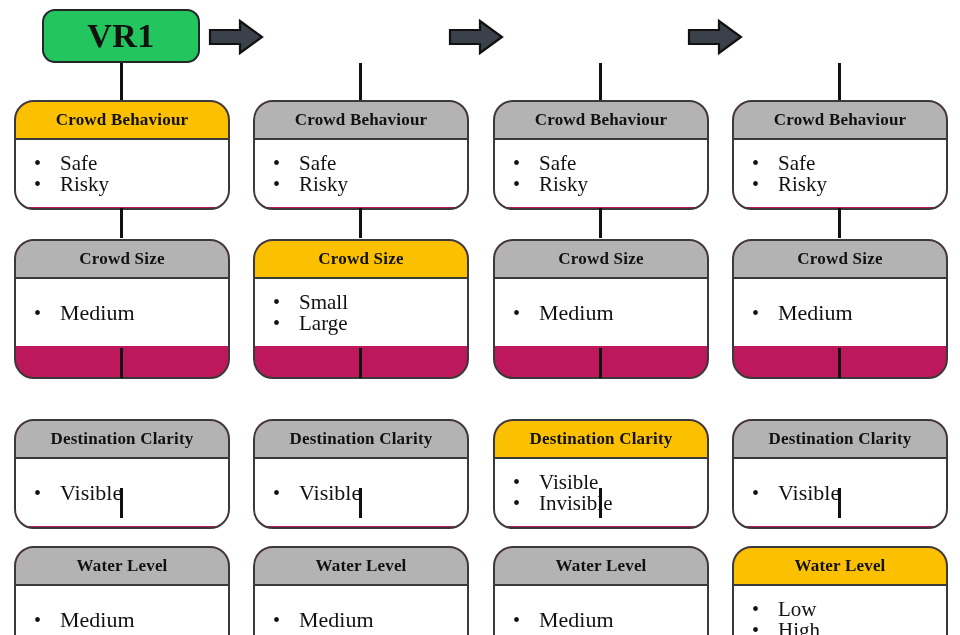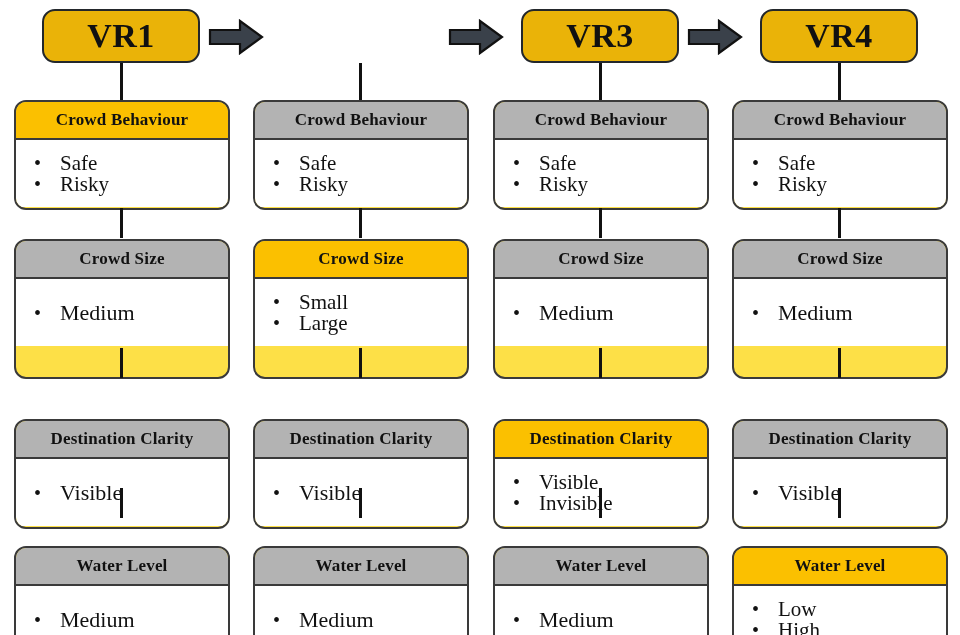--- a/index.html
+++ b/index.html
@@ -34,21 +34,21 @@
 
   
   .vr-pill {
     position: absolute;
     left: 28px;
     top: 9px;
     width: 158px;
     height: 54px;
     border: 2.5px solid #23272b;
     border-radius: 13px;
-    background: #eab308;
+    background: #22c55e;
     display: flex;
     align-items: center;
     justify-content: center;
     box-sizing: border-box;
   }
   .vr-pill .vr-label {
     font-size: 34px;
     font-weight: bold;
     color: #111111;
     letter-spacing: 0.5px;
@@ -77,22 +77,22 @@
   .conn-r0    { top: 208px; height: 30px; }
   .conn-r1    { top: 348px; height: 30px; }
   .conn-r2    { top: 488px; height: 30px; }
 
   
   .card {
     position: absolute;
     left: 0;
     width: 216px;
     border: 2.5px solid #3a3a3a;
-    border-radius: 12px;
-    background: #fde047;
+    border-radius: 20px;
+    background: #be185d;
     box-sizing: border-box;
     overflow: hidden;
   }
   .card-r0 { top: 100px; height: 110px; }
   .card-r1 { top: 239px; height: 140px; }
   .card-r2 { top: 379px; height: 110px; margin-top: 40px; }
   .card-r3 { top: 546px; height: 110px; }
 
   .card-header {
     height: 38px;
@@ -241,23 +241,20 @@
         <div class="card-header hl-gray">Water Level</div>
         <div class="card-body items-1">
           <div class="bullet-row">
             <span class="dot">•</span>
             <span class="txt">Medium</span>
           </div>
         </div>
       </div>
     </div>
     <div class="column col-2">
-      <div class="vr-pill">
-        <span class="vr-label">VR3</span>
-      </div>
       <div class="connector conn-head"></div>
       <div class="card card-r0">
         <div class="card-header hl-gray">Crowd Behaviour</div>
         <div class="card-body items-2">
           <div class="bullet-row">
             <span class="dot">•</span>
             <span class="txt">Safe</span>
           </div>
           <div class="bullet-row">
             <span class="dot">•</span>
@@ -294,23 +291,20 @@
         <div class="card-header hl-gray">Water Level</div>
         <div class="card-body items-1">
           <div class="bullet-row">
             <span class="dot">•</span>
             <span class="txt">Medium</span>
           </div>
         </div>
       </div>
     </div>
     <div class="column col-3">
-      <div class="vr-pill">
-        <span class="vr-label">VR4</span>
-      </div>
       <div class="connector conn-head"></div>
       <div class="card card-r0">
         <div class="card-header hl-gray">Crowd Behaviour</div>
         <div class="card-body items-2">
           <div class="bullet-row">
             <span class="dot">•</span>
             <span class="txt">Safe</span>
           </div>
           <div class="bullet-row">
             <span class="dot">•</span>

